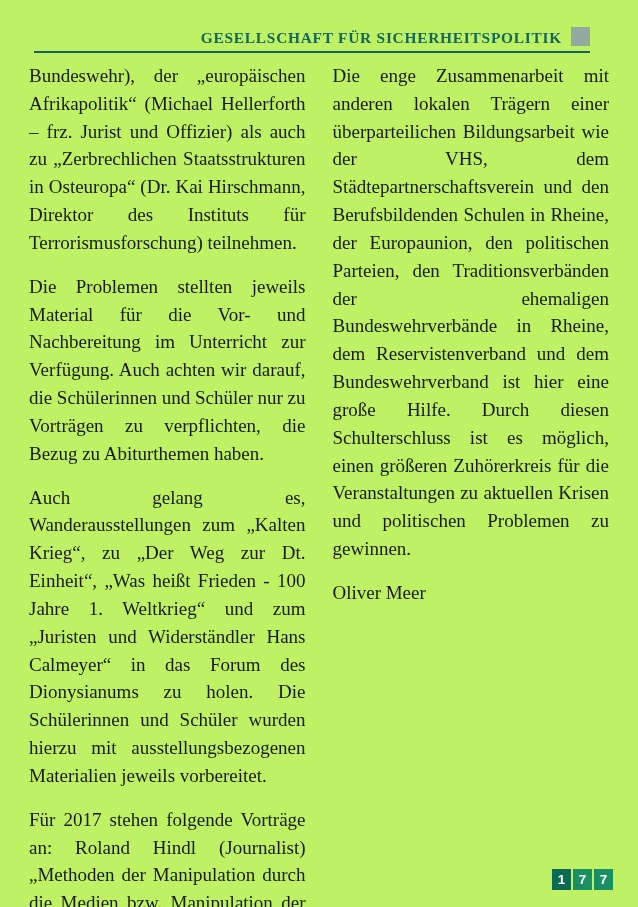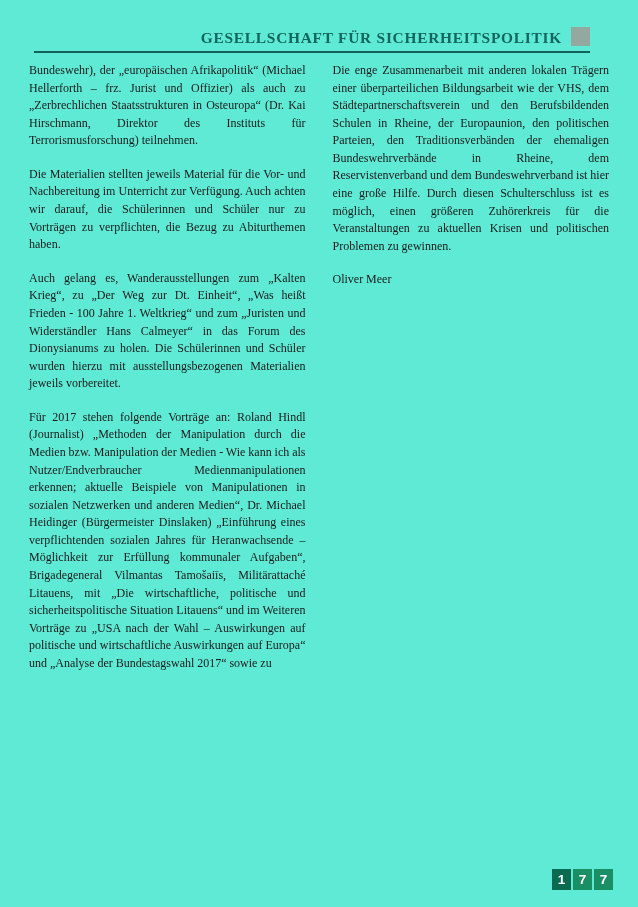--- a/index.html
+++ b/index.html
@@ -8,21 +8,21 @@
     background: #ffffff;
   }
   body {
     font-family: "Liberation Serif", "DejaVu Serif", serif;
     color: #1a1a1a;
   }
   .page {
     position: relative;
     width: 638px;
     height: 907px;
-    background: #5eead4;
+    background: #bef264;
     overflow: hidden;
     box-sizing: border-box;
   }
 
   
   .page-header {
     position: absolute;
     left: 34px;
     top: 18px;
     width: 556px;
@@ -65,21 +65,21 @@
     top: 62px;
     width: 580px;
     display: flex;
     gap: 27px;
   }
   .col {
     width: 277px;
   }
   .col p {
     margin: 0 0 16px 0;
-    font-size: 12px;
+    font-size: 19px;
     line-height: 1.465;
     text-align: justify;
     text-justify: inter-word;
     hyphens: none;
     -webkit-hyphens: none;
     word-spacing: -0.1px;
   }
   .col p:last-child {
     margin-bottom: 0;
   }
@@ -124,21 +124,21 @@
       <div class="header-title">GESELLSCHAFT FÜR SICHERHEITSPOLITIK</div>
       <div class="header-mark"></div>
     </div>
     <div class="header-rule"></div>
   </div>
 
   <div class="columns">
 
     <div class="col">
       <p>Bundeswehr), der „europäischen Afrikapolitik“ (Michael Hellerforth – frz. Jurist und Offizier) als auch zu „Zerbrechlichen Staatsstrukturen in Osteuropa“ (Dr. Kai Hirschmann, Direktor des Instituts für Terrorismusforschung) teilnehmen.</p>
-      <p>Die Materialien stellten jeweils Material für die Vor- und Nachbereitung im Unterricht zur Verfügung. Auch achten wir darauf, die Schülerinnen und Schüler nur zu Vorträgen zu verpflichten, die Bezug zu Abiturthemen haben.</p>
+      <p>Die Problemen stellten jeweils Material für die Vor- und Nachbereitung im Unterricht zur Verfügung. Auch achten wir darauf, die Schülerinnen und Schüler nur zu Vorträgen zu verpflichten, die Bezug zu Abiturthemen haben.</p>
       <p>Auch gelang es, Wanderausstellungen zum „Kalten Krieg“, zu „Der Weg zur Dt. Einheit“, „Was heißt Frieden - 100 Jahre 1. Weltkrieg“ und zum „Juristen und Widerständler Hans Calmeyer“ in das Forum des Dionysianums zu holen. Die Schülerinnen und Schüler wurden hierzu mit ausstellungsbezogenen Materialien jeweils vorbereitet.</p>
       <p>Für 2017 stehen folgende Vorträge an: Roland Hindl (Journalist) „Methoden der Manipulation durch die Medien bzw. Manipulation der Medien - Wie kann ich als Nutzer/Endverbraucher Medienmanipulationen erkennen; aktuelle Beispiele von Manipulationen in sozialen Netzwerken und anderen Medien“, Dr. Michael Heidinger (Bürgermeister Dinslaken) „Einführung eines verpflichtenden sozialen Jahres für Heranwachsende – Möglichkeit zur Erfüllung kommunaler Aufgaben“, Brigadegeneral Vilmantas Tamošaiīs, Militärattaché Litauens, mit „Die wirtschaftliche, politische und sicherheitspolitische Situation Litauens“ und im Weiteren Vorträge zu „USA nach der Wahl – Auswirkungen auf politische und wirtschaftliche Auswirkungen auf Europa“ und „Analyse der Bundestagswahl 2017“ sowie zu</p>
     </div>
 
     <div class="col">
       <p>Die enge Zusammenarbeit mit anderen lokalen Trägern einer überparteilichen Bildungsarbeit wie der VHS, dem Städtepartnerschaftsverein und den Berufsbildenden Schulen in Rheine, der Europaunion, den politischen Parteien, den Traditionsverbänden der ehemaligen Bundeswehrverbände in Rheine, dem Reservistenverband und dem Bundeswehrverband ist hier eine große Hilfe. Durch diesen Schulterschluss ist es möglich, einen größeren Zuhörerkreis für die Veranstaltungen zu aktuellen Krisen und politischen Problemen zu gewinnen.</p>
       <p class="signature">Oliver Meer</p>
     </div>
 
   </div>

